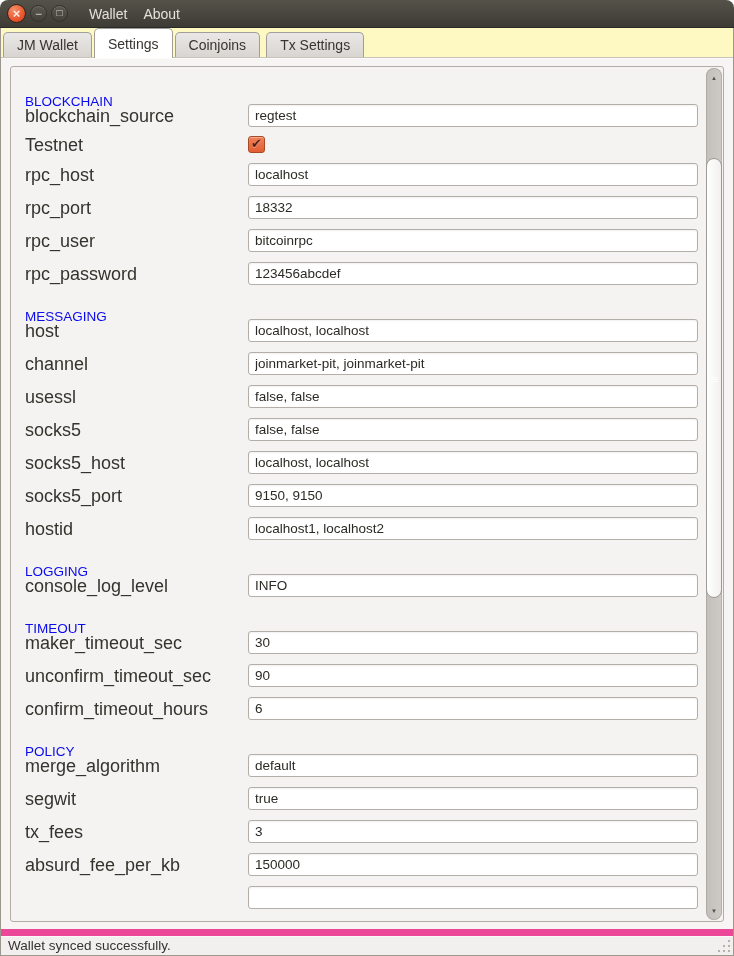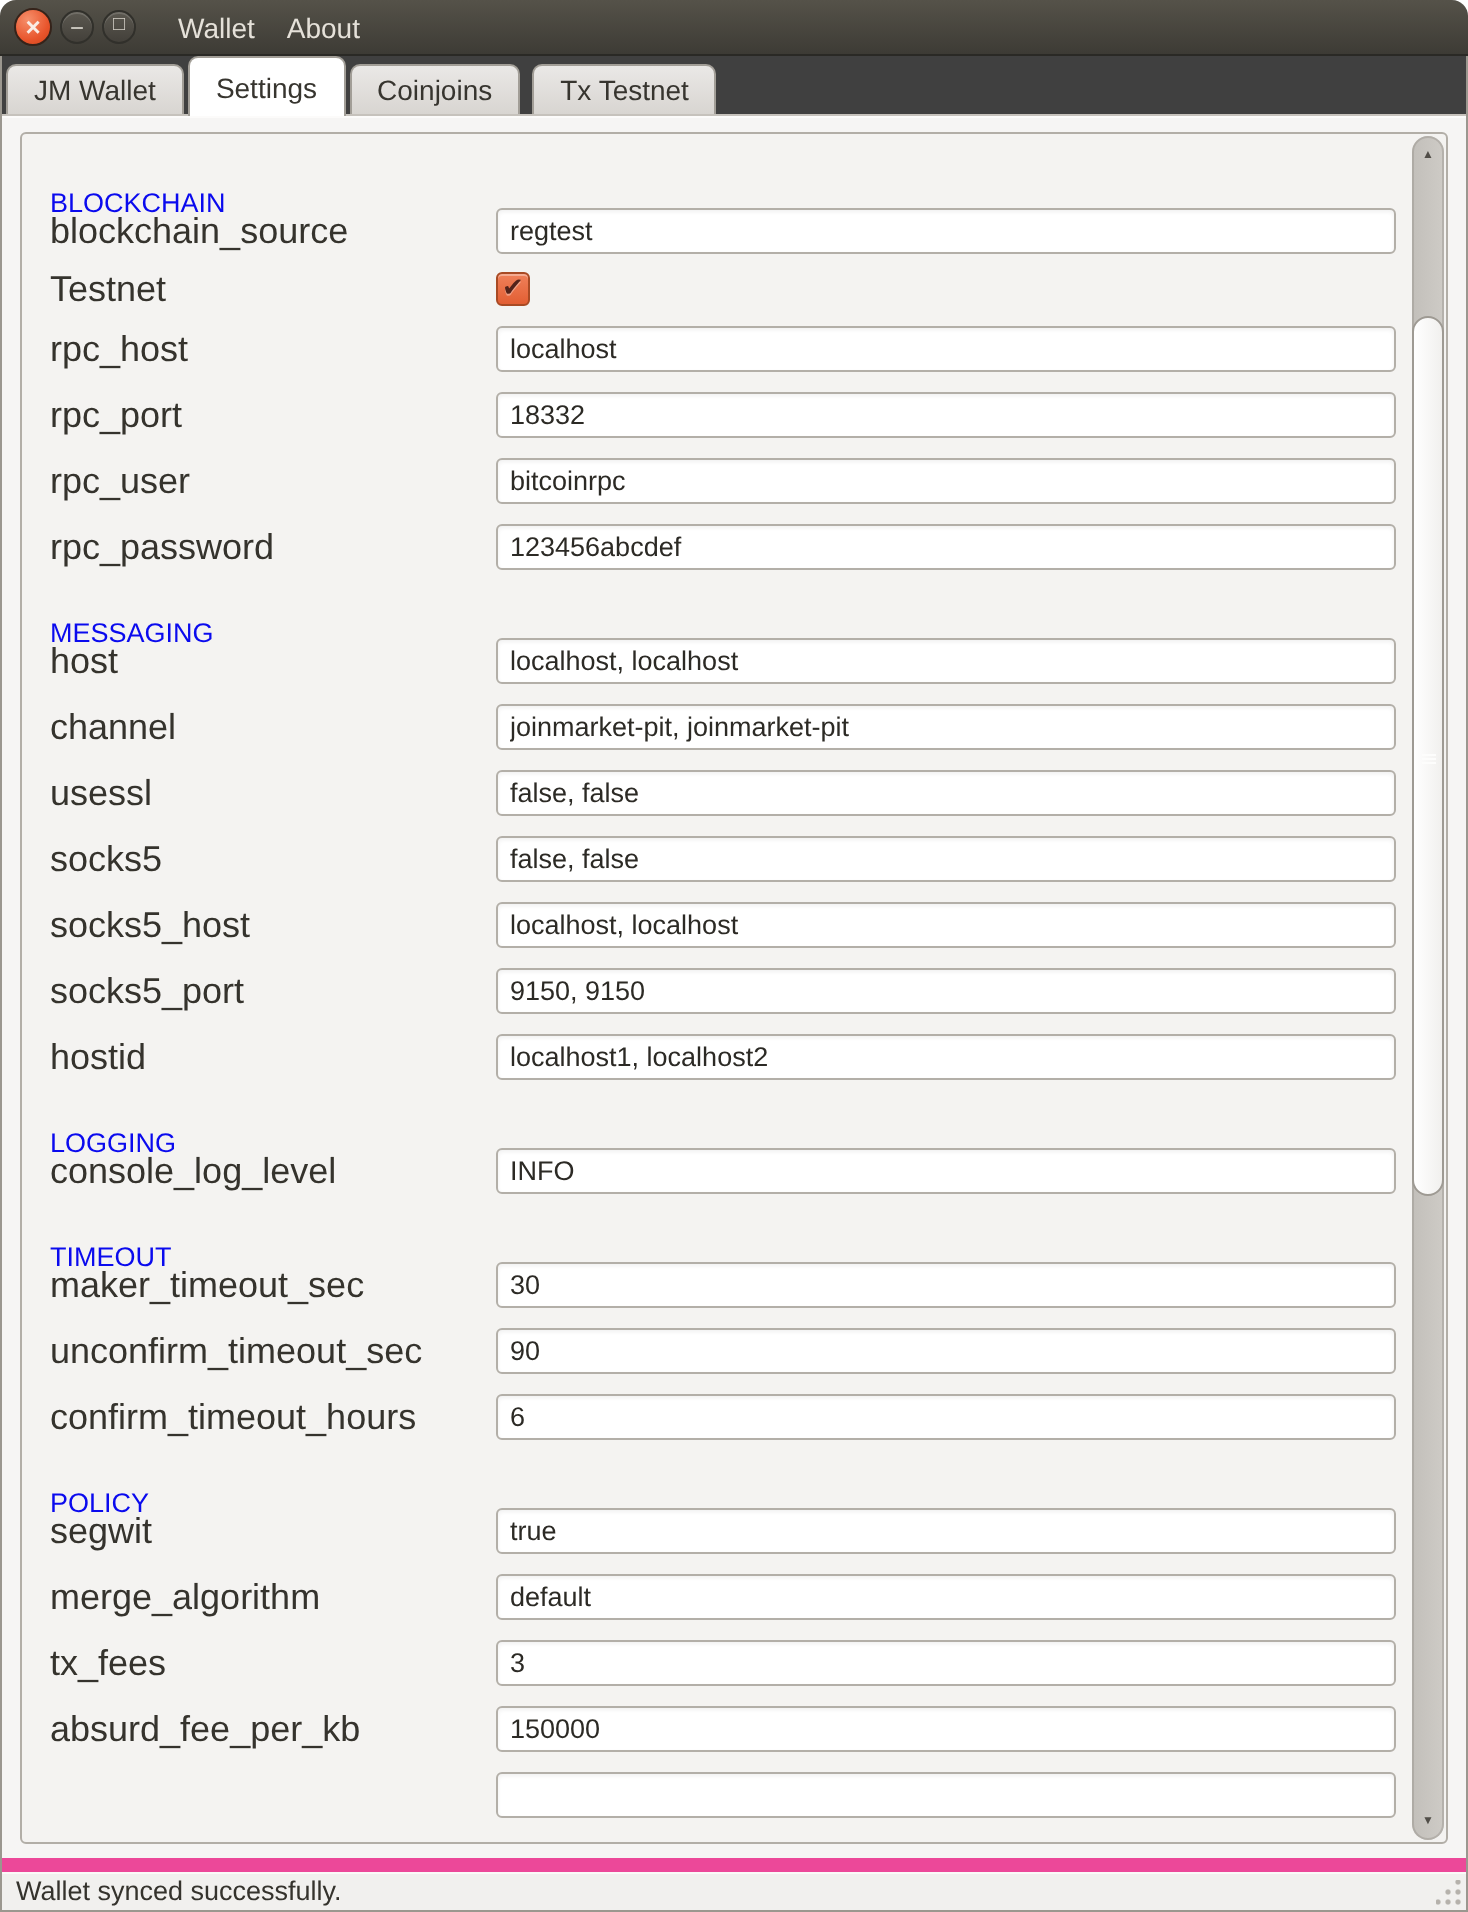--- a/index.html
+++ b/index.html
@@ -31,21 +31,21 @@
     box-shadow:inset 0 1px 0 rgba(255,255,255,.14);
     color:#d6d2ca; font-size:12px; line-height:1;
   }
   .wbtn-dark .sq { font-size:10px; line-height:1; margin-top:-1px; }
   .menubar { display:flex; margin-left:13px; }
   .menu-item { color:#e5e1d9; font-size:14px; padding:0 8px; }
 
   
   .content {
     position:absolute; top:28px; left:0; right:0; bottom:0;
-    background:#404040;
+    background:#fef9c3;
     border:1px solid #9b978f; border-top:none;
   }
 
   
   .tabbar { position:absolute; top:0; left:0; right:0; height:29px; display:flex; }
   .tab {
     display:flex; align-items:center;
     border:1px solid #a29e97; border-bottom:none;
     border-radius:5px 5px 0 0;
     font-size:14px; color:#37352f;
@@ -172,21 +172,21 @@
       <div class="tab tab-inactive">
           <span>JM Wallet</span>
         </div>
       <div class="tab tab-active">
           <span>Settings</span>
         </div>
       <div class="tab tab-inactive">
           <span>Coinjoins</span>
         </div>
       <div class="tab tab-inactive" style="margin-left:4px;">
-          <span>Tx Testnet</span>
+          <span>Tx Settings</span>
         </div>
     </div>
 
     <div class="pane">
       <div class="scrollframe">
         <div class="form">
 
           <div class="row-h">
               <span class="sec-label">BLOCKCHAIN</span>
             </div>
@@ -289,27 +289,27 @@
           <div class="row-f">
             <span class="f-label">confirm_timeout_hours</span>
             <input class="inp" value="6" style="">
           </div>
 
           <div class="row-h">
               <span class="sec-label">POLICY</span>
             </div>
 
           <div class="row-f">
+            <span class="f-label">merge_algorithm</span>
+            <input class="inp" value="default" style="">
+          </div>
+
+          <div class="row-f">
             <span class="f-label">segwit</span>
             <input class="inp" value="true" style="">
-          </div>
-
-          <div class="row-f">
-            <span class="f-label">merge_algorithm</span>
-            <input class="inp" value="default" style="">
           </div>
 
           <div class="row-f">
             <span class="f-label">tx_fees</span>
             <input class="inp" value="3" style="">
           </div>
 
           <div class="row-f">
             <span class="f-label">absurd_fee_per_kb</span>
             <input class="inp" value="150000" style="">

